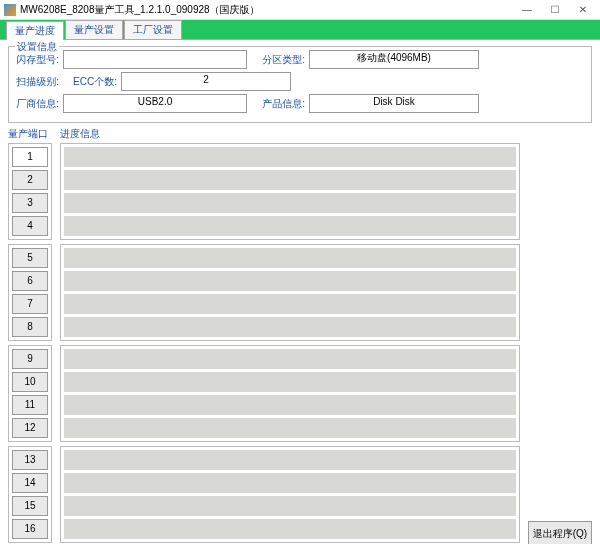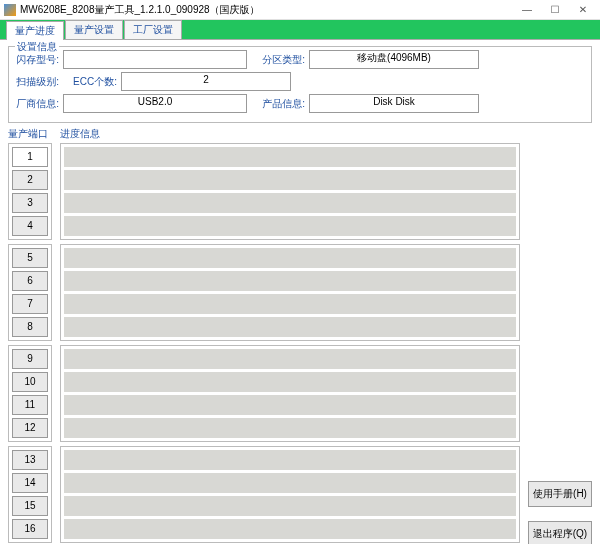--- a/index.html
+++ b/index.html
@@ -139,19 +139,18 @@
         <div class="prog-row"></div>
         <div class="prog-row"></div>
         <div class="prog-row"></div>
       </div>
     </div>
 
     <div class="action-col">
       <div class="spacer-sm"></div>
       <div class="spacer-sm"></div>
       <div class="spacer-lg"></div>
-      <div class="action-btn">使用手册(H)</div>
       <div class="spacer-sm"></div>
       <div class="action-btn">退出程序(Q)</div>
     </div>
   </div>
 
 </div>
 
 </body></html>

